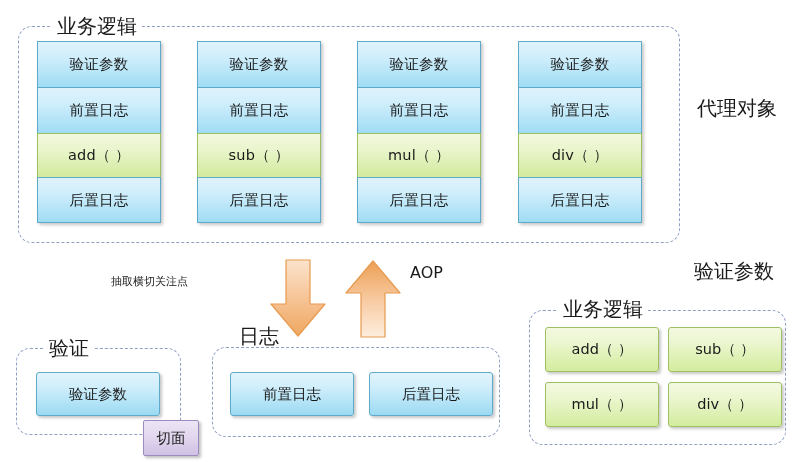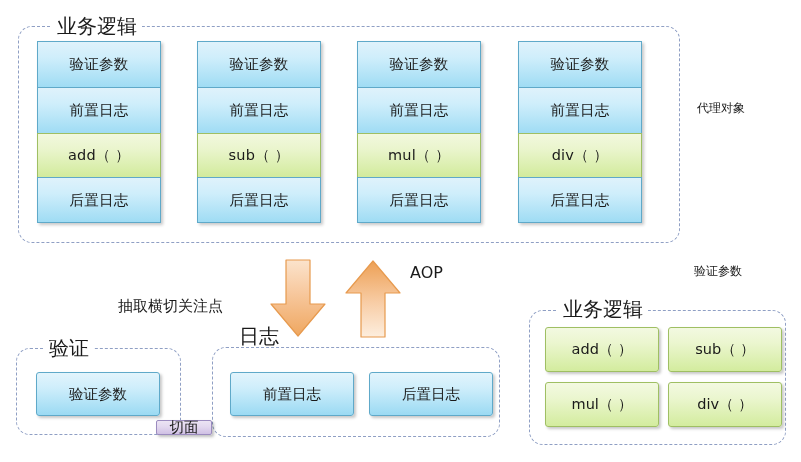--- a/index.html
+++ b/index.html
@@ -29,21 +29,21 @@
     font-size:20px;
     line-height:16px;
     white-space:nowrap;
     color:#1a1a1a;
     z-index:3;
   }
 
   
   .label{
     position:absolute;
-    font-size:12px;
+    font-size:20px;
     line-height:16px;
     white-space:nowrap;
     color:#1a1a1a;
     z-index:4;
   }
 
   
   .card{
     position:absolute;
     box-sizing:border-box;
@@ -145,21 +145,21 @@
     <div class="cell cell-blue last">后置日志</div>
   </div>
 
   <div class="card" style="left:518px;top:41px;width:124px;">
     <div class="cell cell-blue">验证参数</div>
     <div class="cell cell-blue">前置日志</div>
     <div class="cell cell-green">div（ ）</div>
     <div class="cell cell-blue last">后置日志</div>
   </div>
 
-  <div class="label" style="left:118px;top:274px;font-size:15px;margin-top:24px;">抽取横切关注点</div>
+  <div class="label" style="left:111px;top:274px;font-size:11px;">抽取横切关注点</div>
 
   <div class="label" style="left:410px;top:265px;font-size:16px;">AOP</div>
 
   <svg class="arrow" style="left:268px;top:258px;" width="62" height="82" viewBox="0 0 62 82">
     <defs>
       <linearGradient id="gdown" x1="0" y1="0" x2="0" y2="1">
         <stop offset="0%" stop-color="#fbe3cc"></stop>
         <stop offset="45%" stop-color="#f7c79c"></stop>
         <stop offset="100%" stop-color="#efa760"></stop>
       </linearGradient>
@@ -181,21 +181,21 @@
 
   <div class="box box-blue" style="left:36px;top:372px;width:124px;height:44px;">验证参数</div>
 
   <div class="group" style="left:212px;top:347px;width:288px;height:90px;"></div>
   <div class="group-title" style="left:234px;top:328px;text-align:right;">日志</div>
 
   <div class="box box-blue" style="left:230px;top:372px;width:124px;height:44px;">前置日志</div>
 
   <div class="box box-blue" style="left:369px;top:372px;width:124px;height:44px;">后置日志</div>
 
-  <div class="badge" style="left:156px;top:420px;width:56px;height:15px;">切面</div>
+  <div class="badge" style="left:143px;top:420px;width:56px;height:36px;">切面</div>
 
   <div class="label" style="left:694px;top:263px;">验证参数</div>
 
   <div class="group" style="left:529px;top:310px;width:257px;height:135px;"></div>
   <div class="group-title" style="left:558px;top:301px;">业务逻辑</div>
 
   <div class="box box-green" style="left:545px;top:327px;width:114px;height:45px;">add（ ）</div>
   <div class="box box-green" style="left:668px;top:327px;width:114px;height:45px;">sub（ ）</div>
   <div class="box box-green" style="left:545px;top:382px;width:114px;height:45px;">mul（ ）</div>
   <div class="box box-green" style="left:668px;top:382px;width:114px;height:45px;">div（ ）</div>

